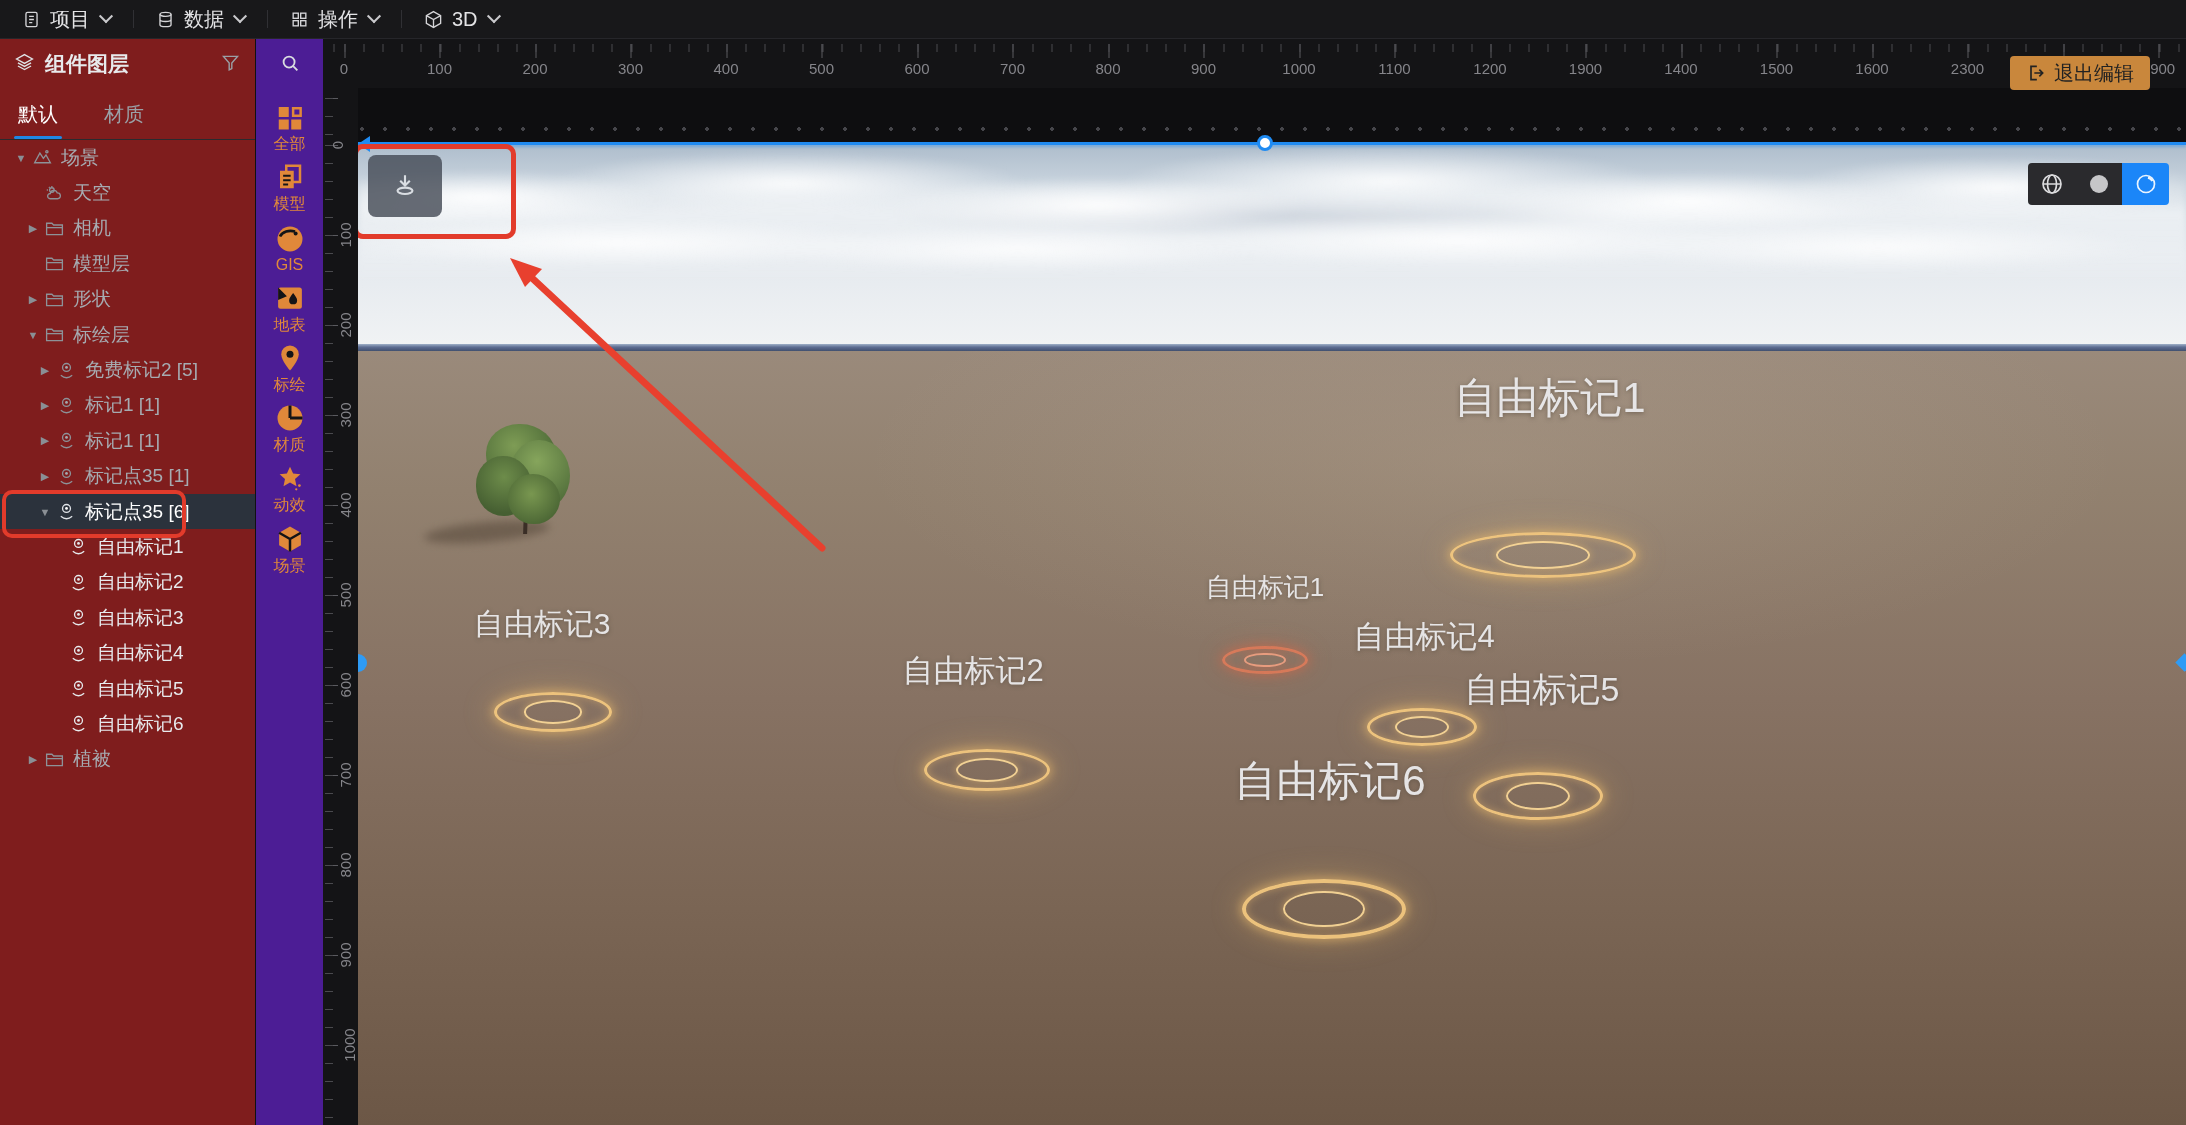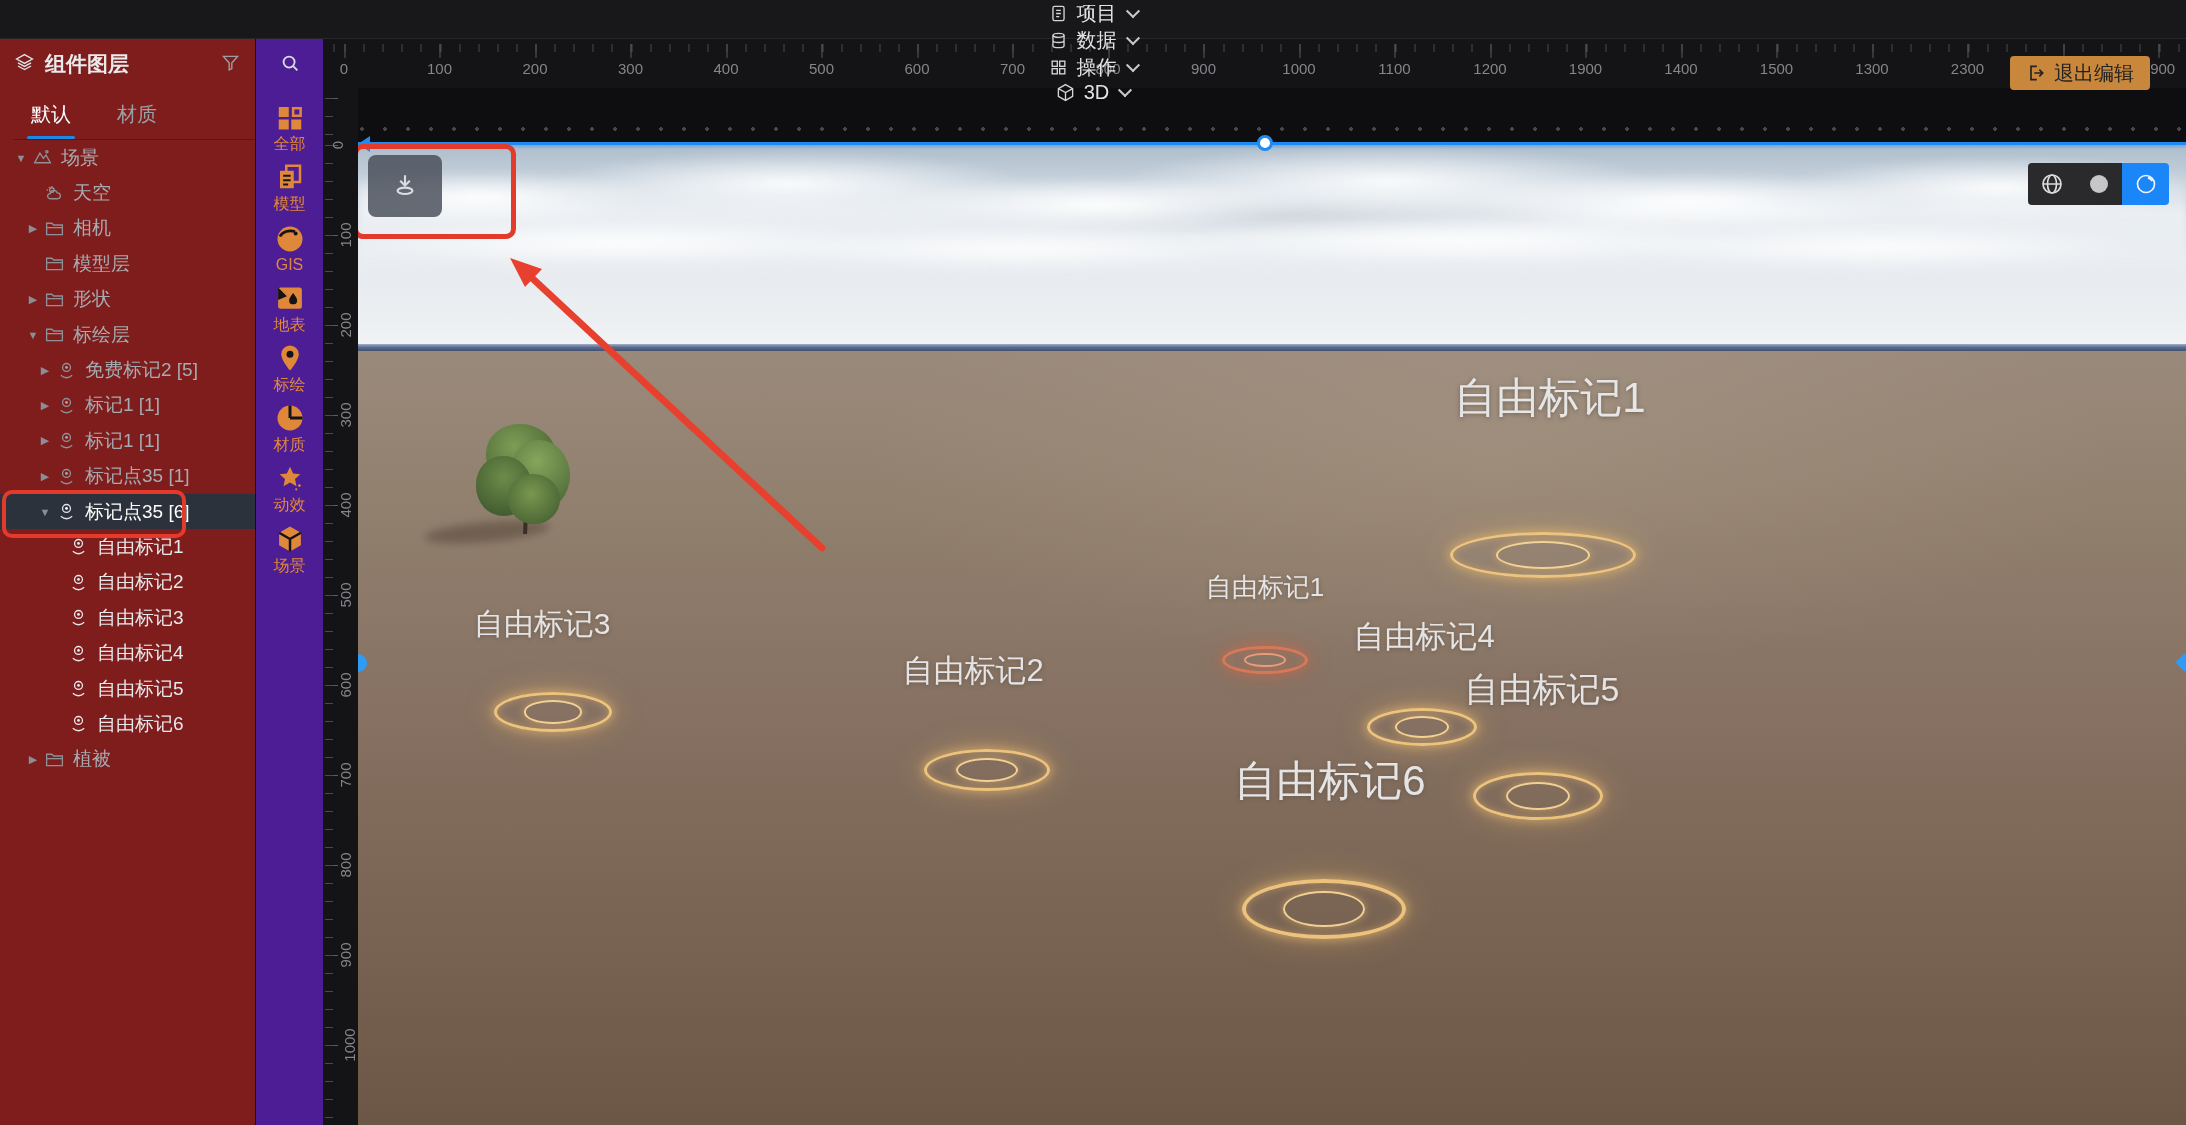--- a/index.html
+++ b/index.html
@@ -1,30 +1,30 @@
 <!DOCTYPE html>
 <html><head>
 <meta charset="utf-8">
 <style>
   html,body{margin:0;padding:0;background:#0d0d0f;font-family:"Liberation Sans","DejaVu Sans",sans-serif;}
   #app{position:relative;width:2186px;height:1125px;overflow:hidden;background:#131316;color:#ddd;}
   
-  .menubar{position:absolute;left:0;top:0;width:100%;height:38px;background:#18181a;display:flex;align-items:center;border-bottom:1px solid #26262a;z-index:50;flex-direction:column;}
+  .menubar{position:absolute;left:0;top:0;width:100%;height:38px;background:#18181a;display:flex;align-items:center;border-bottom:1px solid #26262a;z-index:50;}
   .mitem{display:flex;align-items:center;gap:9px;padding:0 22px;height:100%;cursor:pointer;color:#e3e3e5;font-size:20px;}
   .mitem svg{width:19px;height:19px;stroke:#d5d5d8;fill:none;stroke-width:1.7;}
   .chev{width:8px;height:8px;border-right:2px solid #c9c9cc;border-bottom:2px solid #c9c9cc;transform:rotate(45deg) translate(-2px,-2px);margin-left:2px;}
   .mdiv{width:1px;height:18px;background:#303034;}
   
   .sidebar{position:absolute;left:0;top:38px;bottom:0;width:255px;background:#7f1d1d;z-index:40;}
   .sb-head{position:absolute;left:0;top:0;width:100%;height:52px;display:flex;align-items:center;padding:0 14px;box-sizing:border-box;}
   .sb-title{font-size:21px;font-weight:bold;color:#e8eaec;margin-left:10px;flex:0 0 auto;}
   .sb-head .spacer{flex:1;}
   .sb-head svg{width:21px;height:21px;stroke:#9aa0a6;fill:none;stroke-width:1.6;}
   .sb-head .licon svg{stroke:#dfe2e5;}
-  .tabs{position:absolute;left:0;top:52px;width:100%;height:50px;display:flex;align-items:center;padding:0 18px;box-sizing:border-box;gap:46px;border-bottom:1px solid #2a2b2f;margin-left:13px;}
+  .tabs{position:absolute;left:0;top:52px;width:100%;height:50px;display:flex;align-items:center;padding:0 18px;box-sizing:border-box;gap:46px;border-bottom:1px solid #2a2b2f;}
   .tab{font-size:20px;color:#9aa0a6;cursor:pointer;position:relative;height:100%;display:flex;align-items:center;}
   .tab.active{color:#ffffff;}
   .tab.active::after{content:'';position:absolute;left:-4px;right:-4px;bottom:0;height:3px;background:#1e88e5;border-radius:2px;}
   .tree{position:absolute;left:0;top:102px;width:100%;}
   .trow{position:relative;height:35.4px;display:flex;align-items:center;font-size:19px;color:#a6abb1;cursor:pointer;box-sizing:border-box;}
   .trow .caret{width:14px;font-size:11px;color:#8a8f95;text-align:center;flex:0 0 14px;}
   .trow .ticon{width:21px;height:21px;margin:0 8px 0 4px;stroke:#8d9298;fill:none;stroke-width:1.5;flex:0 0 21px;}
   .d0{padding-left:14px;}.d1{padding-left:26px;}.d2{padding-left:38px;}.d3{padding-left:64px;}
   .trow.bright{color:#e7eaed;}
   .trow.bright .ticon{stroke:#e7eaed;}
@@ -460,21 +460,21 @@
         <span class="h-num" style="left: 595px;">600</span>
         <span class="h-num" style="left: 690.5px;">700</span>
         <span class="h-num" style="left: 786px;">800</span>
         <span class="h-num" style="left: 881.5px;">900</span>
         <span class="h-num" style="left: 977px;">1000</span>
         <span class="h-num" style="left: 1072.5px;">1100</span>
         <span class="h-num" style="left: 1168px;">1200</span>
         <span class="h-num" style="left: 1263.5px;">1900</span>
         <span class="h-num" style="left: 1359px;">1400</span>
         <span class="h-num" style="left: 1454.5px;">1500</span>
-        <span class="h-num" style="left: 1550px;">1300</span>
+        <span class="h-num" style="left: 1550px;">1600</span>
         <span class="h-num" style="left: 1645.5px;">2300</span>
         <span class="h-num" style="left: 1741px;">1800</span>
         <span class="h-num" style="left: 1836.5px;">1900</span>
       </div>
     <div class="vruler">
         <span class="v-num" style="top: 57px;">0</span>
         <span class="v-num" style="top: 147px;">100</span>
         <span class="v-num" style="top: 237px;">200</span>
         <span class="v-num" style="top: 327px;">300</span>
         <span class="v-num" style="top: 417px;">400</span>

